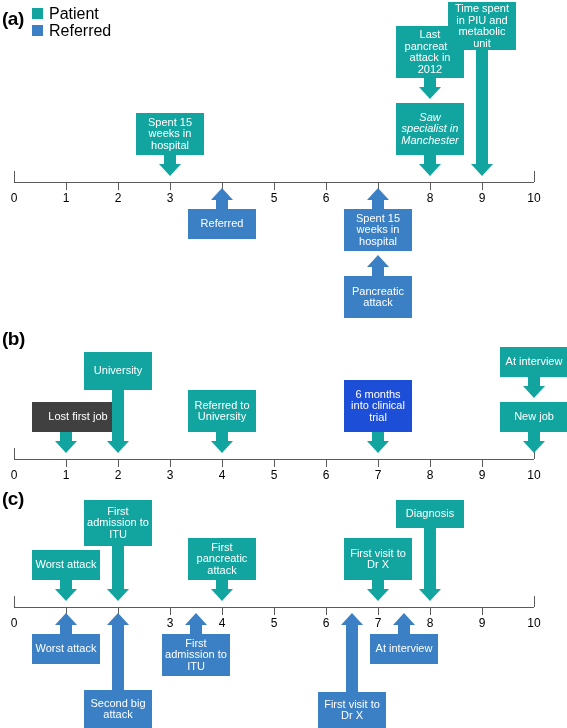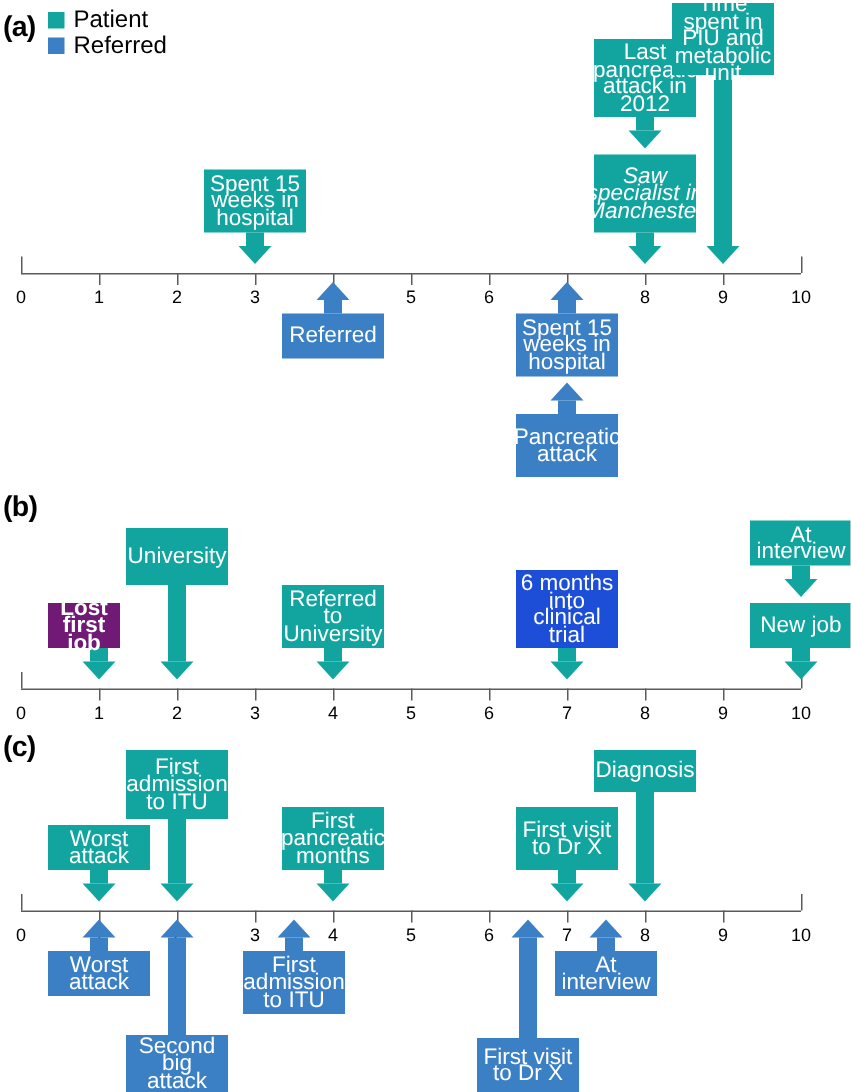--- a/index.html
+++ b/index.html
@@ -24,21 +24,21 @@
   .ticklabel{
     position:absolute;top:9px;font-size:12px;text-align:center;
     width:24px;margin-left:-12px;
   }
   .axis-cap{position:absolute;width:1px;height:11px;background:#5a5a5a;top:-11px;}
 
   
   .node{position:absolute;}
   .box{
     position:absolute;box-sizing:border-box;
-    color:#fff;font-size:15px;line-height:11.5px;text-align:center;
+    color:#fff;font-size:11px;line-height:11.5px;text-align:center;
     display:flex;align-items:center;justify-content:center;
     padding:2px 3px;
   }
   .stem{position:absolute;}
   .head{position:absolute;width:0;height:0;}
   .head.down{border-left:11px solid transparent;border-right:11px solid transparent;}
   .head.up{border-left:11px solid transparent;border-right:11px solid transparent;}
 </style>
 </head>
 <body>
@@ -133,21 +133,21 @@
       <div class="tick" style="left: 378px; top: 459px; background: rgb(90, 90, 90);"></div>
       <div class="ticklabel" style="left: 378px; top: 468px;">7</div>
       <div class="tick" style="left: 430px; top: 459px; background: rgb(90, 90, 90);"></div>
       <div class="ticklabel" style="left: 430px; top: 468px;">8</div>
       <div class="tick" style="left: 482px; top: 459px; background: rgb(90, 90, 90);"></div>
       <div class="ticklabel" style="left: 482px; top: 468px;">9</div>
       <div class="ticklabel" style="left: 534px; top: 468px;">10</div>
       <div class="node">
         <div class="head down" style="left: 55px; border-top: 12px solid rgb(18, 165, 160); top: 441px;"></div>
         <div class="stem" style="position: absolute; width: 12px; left: 60px; height: 9px; background: rgb(18, 165, 160); top: 432px;"></div>
-        <div class="box" style="width: 48px; height: 30px; left: 32px; background: #701a75; top: 402px; font-weight: bold;">Lost first job</div>
+        <div class="box" style="width: 92px; height: 30px; left: 32px; background: #404040; top: 402px;">Lost first job</div>
       </div>
       <div class="node">
         <div class="head down" style="left: 107px; border-top: 12px solid rgb(18, 165, 160); top: 441px;"></div>
         <div class="stem" style="position: absolute; width: 12px; left: 112px; height: 51px; background: rgb(18, 165, 160); top: 390px;"></div>
         <div class="box" style="width: 68px; height: 38px; left: 84px; background: rgb(18, 165, 160); top: 352px;">University</div>
       </div>
       <div class="node">
         <div class="head down" style="left: 211px; border-top: 12px solid rgb(18, 165, 160); top: 441px;"></div>
         <div class="stem" style="position: absolute; width: 12px; left: 216px; height: 9px; background: rgb(18, 165, 160); top: 432px;"></div>
         <div class="box" style="width: 68px; height: 42px; left: 188px; background: rgb(18, 165, 160); top: 390px;">Referred to University</div>
@@ -197,21 +197,21 @@
         <div class="box" style="width: 68px; height: 30px; left: 32px; background: rgb(18, 165, 160); top: 550px;">Worst attack</div>
       </div>
       <div class="node">
         <div class="head down" style="left: 107px; border-top: 12px solid rgb(18, 165, 160); top: 589px;"></div>
         <div class="stem" style="position: absolute; width: 12px; left: 112px; height: 43px; background: rgb(18, 165, 160); top: 546px;"></div>
         <div class="box" style="width: 68px; height: 46px; left: 84px; background: rgb(18, 165, 160); top: 500px;">First admission to ITU</div>
       </div>
       <div class="node">
         <div class="head down" style="left: 211px; border-top: 12px solid rgb(18, 165, 160); top: 589px;"></div>
         <div class="stem" style="position: absolute; width: 12px; left: 216px; height: 9px; background: rgb(18, 165, 160); top: 580px;"></div>
-        <div class="box" style="width: 68px; height: 42px; left: 188px; background: rgb(18, 165, 160); top: 538px;">First pancreatic months</div>
+        <div class="box" style="width: 68px; height: 42px; left: 188px; background: rgb(18, 165, 160); top: 538px;">First pancreatic attack</div>
       </div>
       <div class="node">
         <div class="head down" style="left: 367px; border-top: 12px solid rgb(18, 165, 160); top: 589px;"></div>
         <div class="stem" style="position: absolute; width: 12px; left: 372px; height: 9px; background: rgb(18, 165, 160); top: 580px;"></div>
         <div class="box" style="width: 68px; height: 42px; left: 344px; background: rgb(18, 165, 160); top: 538px;">First visit to Dr X</div>
       </div>
       <div class="node">
         <div class="head down" style="left: 419px; border-top: 12px solid rgb(18, 165, 160); top: 589px;"></div>
         <div class="stem" style="position: absolute; width: 12px; left: 424px; height: 61px; background: rgb(18, 165, 160); top: 528px;"></div>
         <div class="box" style="width: 68px; height: 28px; left: 396px; background: rgb(18, 165, 160); top: 500px;">Diagnosis</div>

